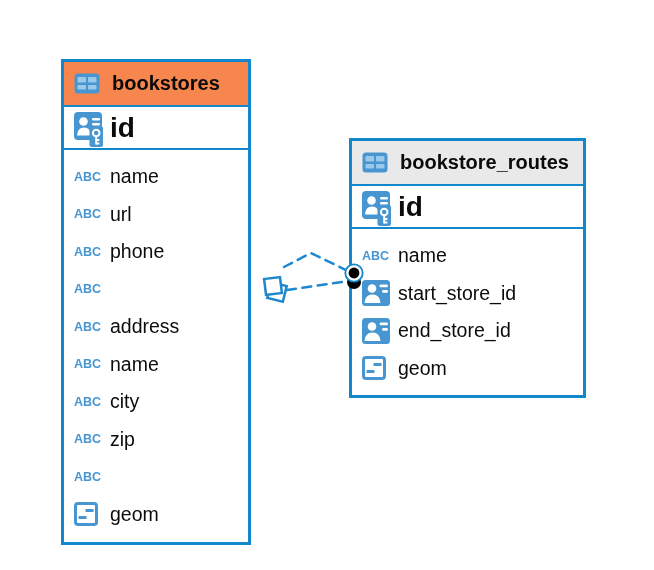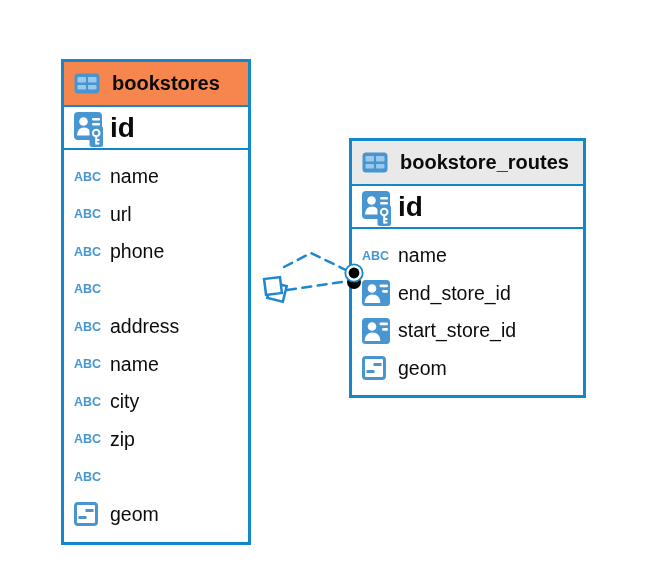--- a/index.html
+++ b/index.html
@@ -216,33 +216,33 @@
       <div class="field-row">
         <span class="icon-slot">
           <svg width="28" height="26" viewBox="0 0 28 26">
             <rect width="28" height="26" rx="3.5" style="fill:var(--icon-blue)"></rect>
             <circle cx="10" cy="8.5" r="4.3" fill="#fff"></circle>
             <path d="M2.5 23 Q3 14.5 10.5 14.5 Q18 14.5 18.5 23 Z" fill="#fff"></path>
             <rect x="17.5" y="4.5" width="8.5" height="2.8" rx="1.4" fill="#fff"></rect>
             <rect x="20" y="10" width="6" height="2.8" rx="1.4" fill="#fff"></rect>
           </svg>
         </span>
-        <span>end_store_id</span>
+        <span>start_store_id</span>
       </div>
       <div class="field-row">
         <span class="icon-slot">
           <svg width="28" height="26" viewBox="0 0 28 26">
             <rect width="28" height="26" rx="3.5" style="fill:var(--icon-blue)"></rect>
             <circle cx="10" cy="8.5" r="4.3" fill="#fff"></circle>
             <path d="M2.5 23 Q3 14.5 10.5 14.5 Q18 14.5 18.5 23 Z" fill="#fff"></path>
             <rect x="17.5" y="4.5" width="8.5" height="2.8" rx="1.4" fill="#fff"></rect>
             <rect x="20" y="10" width="6" height="2.8" rx="1.4" fill="#fff"></rect>
           </svg>
         </span>
-        <span>start_store_id</span>
+        <span>end_store_id</span>
       </div>
       <div class="field-row">
         <span class="icon-slot">
           <svg width="24" height="24" viewBox="0 0 24 24">
             <rect x="1.5" y="1.5" width="21" height="21" rx="2.5" fill="#fff" stroke-width="3" style="stroke:var(--icon-blue)"></rect>
             <rect x="11.5" y="7" width="8" height="3" rx="0.5" style="fill:var(--icon-blue)"></rect>
             <rect x="4.5" y="14" width="8" height="3" rx="0.5" style="fill:var(--icon-blue)"></rect>
           </svg>
         </span>
         <span>geom</span>

